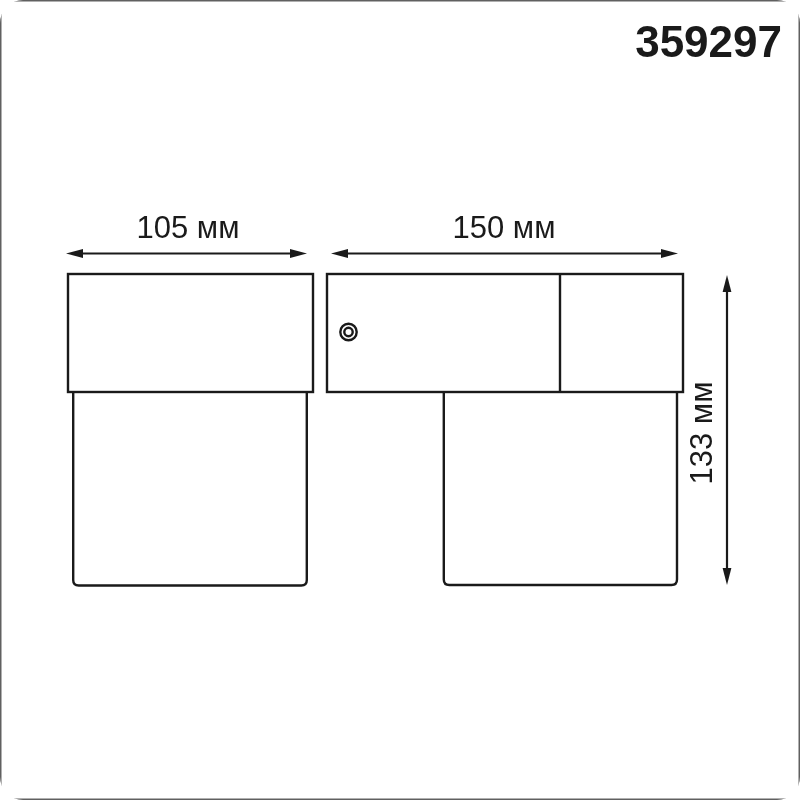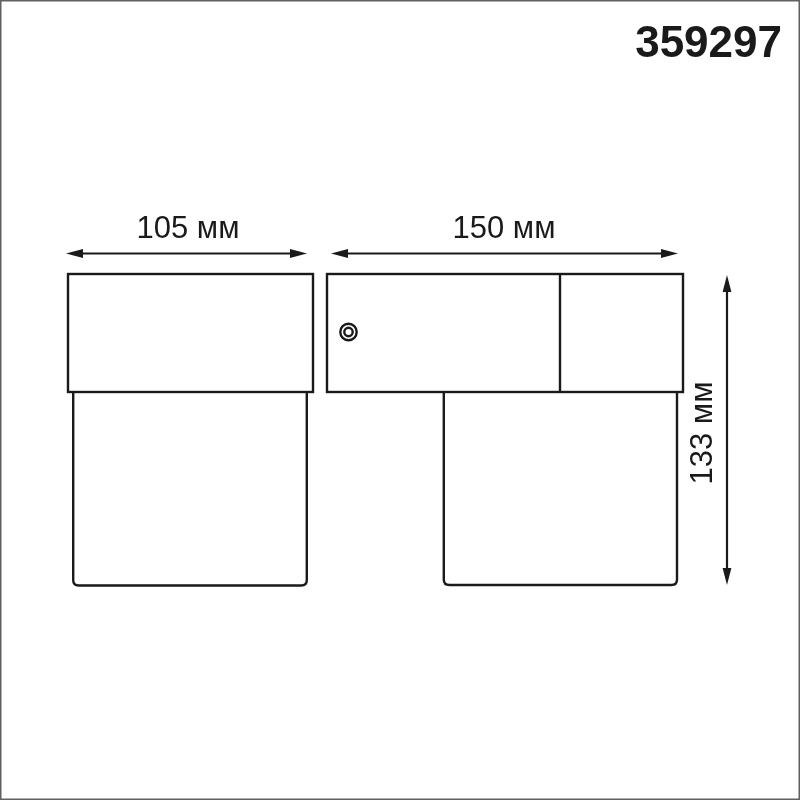--- a/index.html
+++ b/index.html
@@ -6,20 +6,21 @@
     margin: 0;
     padding: 0;
     background: #ffffff;
   }
   .page {
     position: relative;
     width: 800px;
     height: 800px;
     background: #ffffff;
     overflow: hidden;
+    border-radius: 23px;
   }
   svg { display: block; }
   .shape {
     fill: #ffffff;
     stroke: #1a1a1a;
     stroke-width: 2.4;
     stroke-linejoin: miter;
   }
   .line {
     fill: none;

